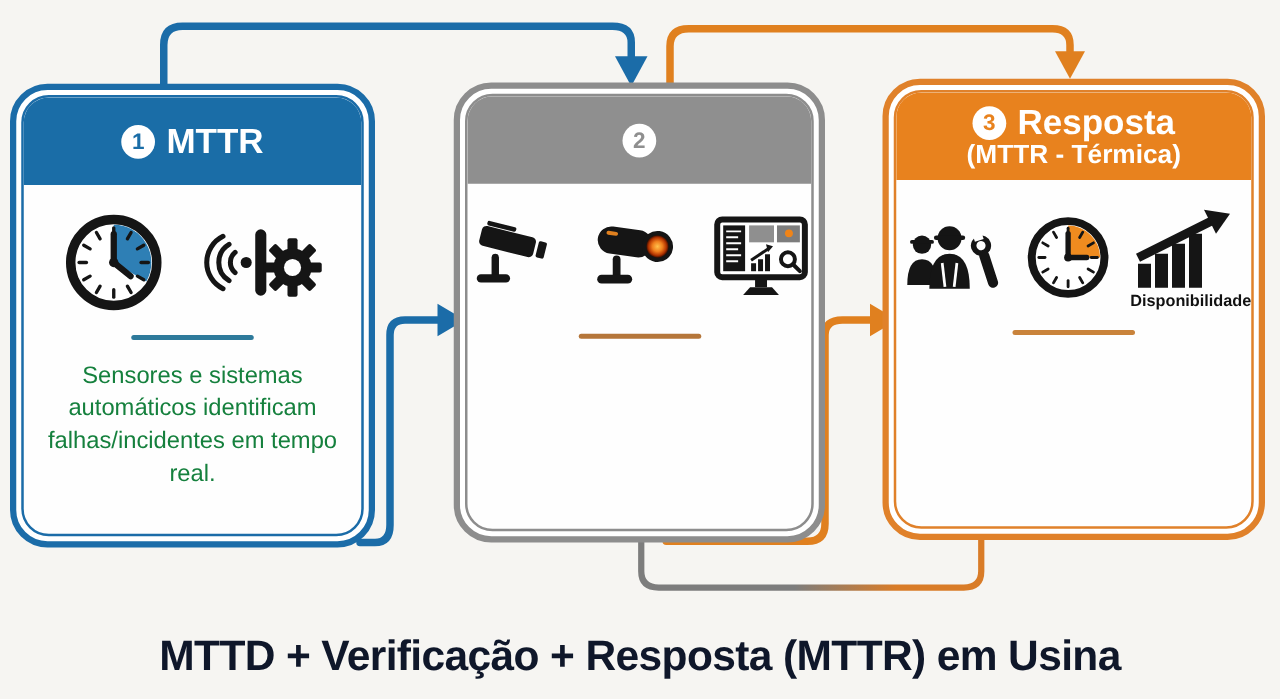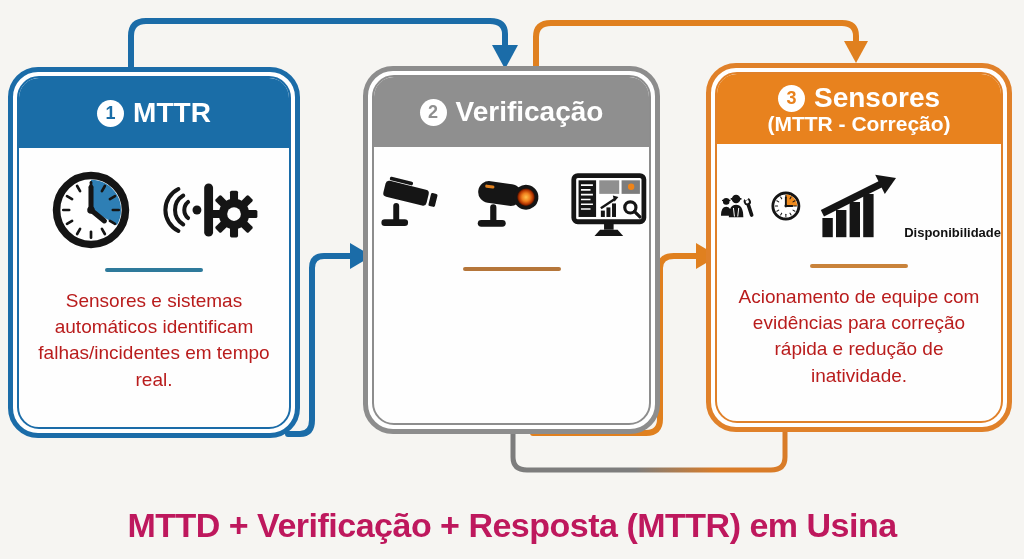--- a/index.html
+++ b/index.html
@@ -40,36 +40,36 @@
     align-items:center;justify-content:center;font-size:18px;font-weight:bold;line-height:1;
   }
   .c-blue .badge{color:#1a6da7;}
   .c-gray .badge{color:#8f8f8f;}
   .c-orange .badge{color:#e8821e;}
 
   .icon-row{
     flex:0 0 auto;display:flex;align-items:center;justify-content:center;
     gap:18px;margin-top:16px;height:92px;
   }
-  .icon-stack{display:flex;align-items:flex-end;}
+  .icon-stack{display:flex;flex-direction:column;align-items:flex-start;}
   .icon-caption{font-size:13px;font-weight:bold;color:#111;margin-top:2px;line-height:1;}
 
   .divider{height:4px;width:98px;margin:12px auto 0;border-radius:2px;flex:0 0 auto;}
   .dv-blue{background:#2e7a9b;}
   .dv-brown{background:#b5763a;}
   .dv-orangebrown{background:#c9833b;}
 
   .card-body{
-    font-size:19px;line-height:1.38;text-align:center;color:#b91c1c;
+    font-size:19px;line-height:1.38;text-align:center;color:#15803d;
     padding:16px 12px 0;flex:1 1 auto;
   }
 
   .bottom-title{
     position:absolute;left:0;right:0;top:506px;z-index:2;text-align:center;
-    font-size:34px;font-weight:bold;color:#be185d;letter-spacing:-0.5px;
+    font-size:34px;font-weight:bold;color:#0f172a;letter-spacing:-0.5px;
   }
 </style>
 </head>
 <body>
 
 <div class="stage">
 
   <svg class="connectors" width="1024" height="559" viewBox="0 0 1024 559">
     <defs>
       <linearGradient id="grayOrange" x1="0" y1="0" x2="1" y2="0">
@@ -166,21 +166,20 @@
       <div class="divider dv-blue"></div>
       <div class="card-body">Sensores e sistemas automáticos identificam falhas/incidentes em tempo real.</div>
     </div>
   </div>
 
   <div class="card c-gray" style="left:363px;top:66px;width:297px;height:368px;">
     <div class="card-inner">
       <div class="card-header">
         <div class="hdr-line1">
           <span class="badge">2</span>
-          <span>Verificação</span>
         </div>
       </div>
 
       <div class="icon-row">
 
         <svg width="82" height="80" viewBox="0 0 105 100">
           <g transform="rotate(14 52 35)" fill="#151515">
             <rect x="12" y="20" width="60" height="22" rx="5"></rect>
             <rect x="16" y="14" width="32" height="5" rx="2"></rect>
             <rect x="75" y="22" width="9" height="18" rx="2"></rect>
@@ -242,23 +241,23 @@
 
       <div class="divider dv-brown"></div>
     </div>
   </div>
 
   <div class="card c-orange" style="left:706px;top:63px;width:306px;height:369px;">
     <div class="card-inner">
       <div class="card-header">
         <div class="hdr-line1">
           <span class="badge">3</span>
-          <span>Sensores</span>
+          <span>Resposta</span>
         </div>
-        <div class="hdr-line2">(MTTR - Correção)</div>
+        <div class="hdr-line2">(MTTR - Térmica)</div>
       </div>
 
       <div class="icon-row" style="gap:14px;">
 
         <svg width="92" height="84" viewBox="0 0 120 100">
           <g fill="#151515">
             <circle cx="28" cy="36" r="10"></circle>
             <rect x="15" y="31" width="26" height="4" rx="2"></rect>
             <path d="M12 80 Q12 52 28 52 Q44 52 44 80 Z"></path>
             <circle cx="58" cy="29" r="13"></circle>
@@ -310,18 +309,17 @@
               <rect x="59" y="26" width="13" height="54"></rect>
             </g>
             <path d="M8 50 L82 13" stroke="#151515" stroke-width="9" fill="none"></path>
             <polygon points="74,2 100,6 86,26" fill="#151515"></polygon>
           </svg>
           <div class="icon-caption">Disponibilidade</div>
         </div>
       </div>
 
       <div class="divider dv-orangebrown"></div>
-      <div class="card-body">Acionamento de equipe com evidências para correção rápida e redução de inatividade.</div>
     </div>
   </div>
 
   <div class="bottom-title">MTTD + Verificação + Resposta (MTTR) em Usina</div>
 </div>
 
 </body></html>

